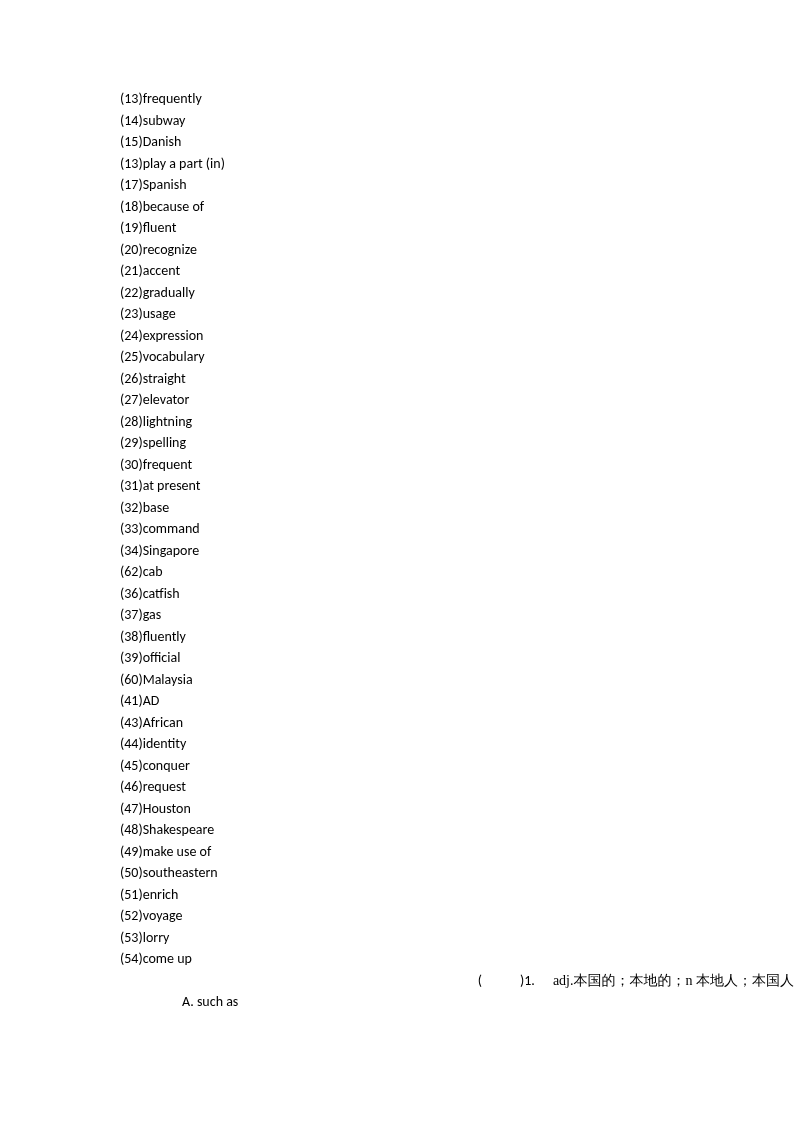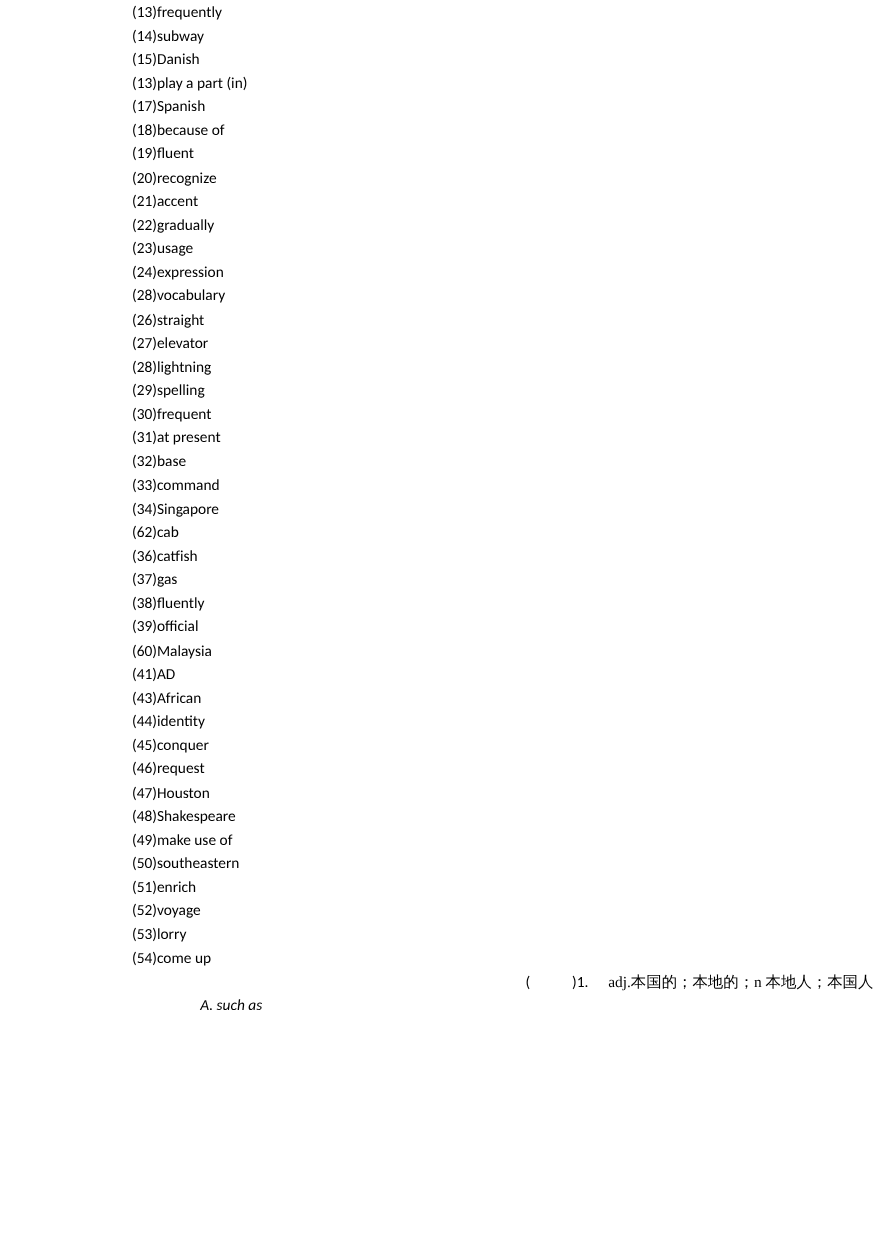--- a/index.html
+++ b/index.html
@@ -7,61 +7,61 @@
       padding: 0;
       font-family: "Calibri", "Arial", sans-serif;
       font-size: 14px;
       color: #000;
       width: 794px;
       height: 1123px;
       background: #fff;
       position: relative;
     }
     .content {
+      padding-top: 88px;
       padding-left: 120px;
     }
     .item {
       line-height: 21.5px;
       height: 21.5px;
     }
     .question {
       line-height: 21.5px;
       height: 21.5px;
       font-family: "SimSun", "宋体", serif;
       text-align: right;
     }
     .question .paren {
       font-family: "Calibri", "Arial", sans-serif;
     }
     .option {
       line-height: 21.5px;
       height: 21.5px;
       padding-left: 62px;
       font-family: "Calibri", "Arial", sans-serif;
-      font-style: italic;
     }
   </style>
 </head>
 <body>
 
 <div class="content">
   <div id="items-container">
       <div class="item">(13)frequently</div>
       <div class="item">(14)subway</div>
       <div class="item">(15)Danish</div>
       <div class="item">(13)play a part (in)</div>
       <div class="item">(17)Spanish</div>
       <div class="item">(18)because of</div>
       <div class="item">(19)fluent</div>
       <div class="item">(20)recognize</div>
       <div class="item">(21)accent</div>
       <div class="item">(22)gradually</div>
       <div class="item">(23)usage</div>
       <div class="item">(24)expression</div>
-      <div class="item">(28)vocabulary</div>
+      <div class="item">(25)vocabulary</div>
       <div class="item">(26)straight</div>
       <div class="item">(27)elevator</div>
       <div class="item">(28)lightning</div>
       <div class="item">(29)spelling</div>
       <div class="item">(30)frequent</div>
       <div class="item">(31)at present</div>
       <div class="item">(32)base</div>
       <div class="item">(33)command</div>
       <div class="item">(34)Singapore</div>
       <div class="item">(62)cab</div>

